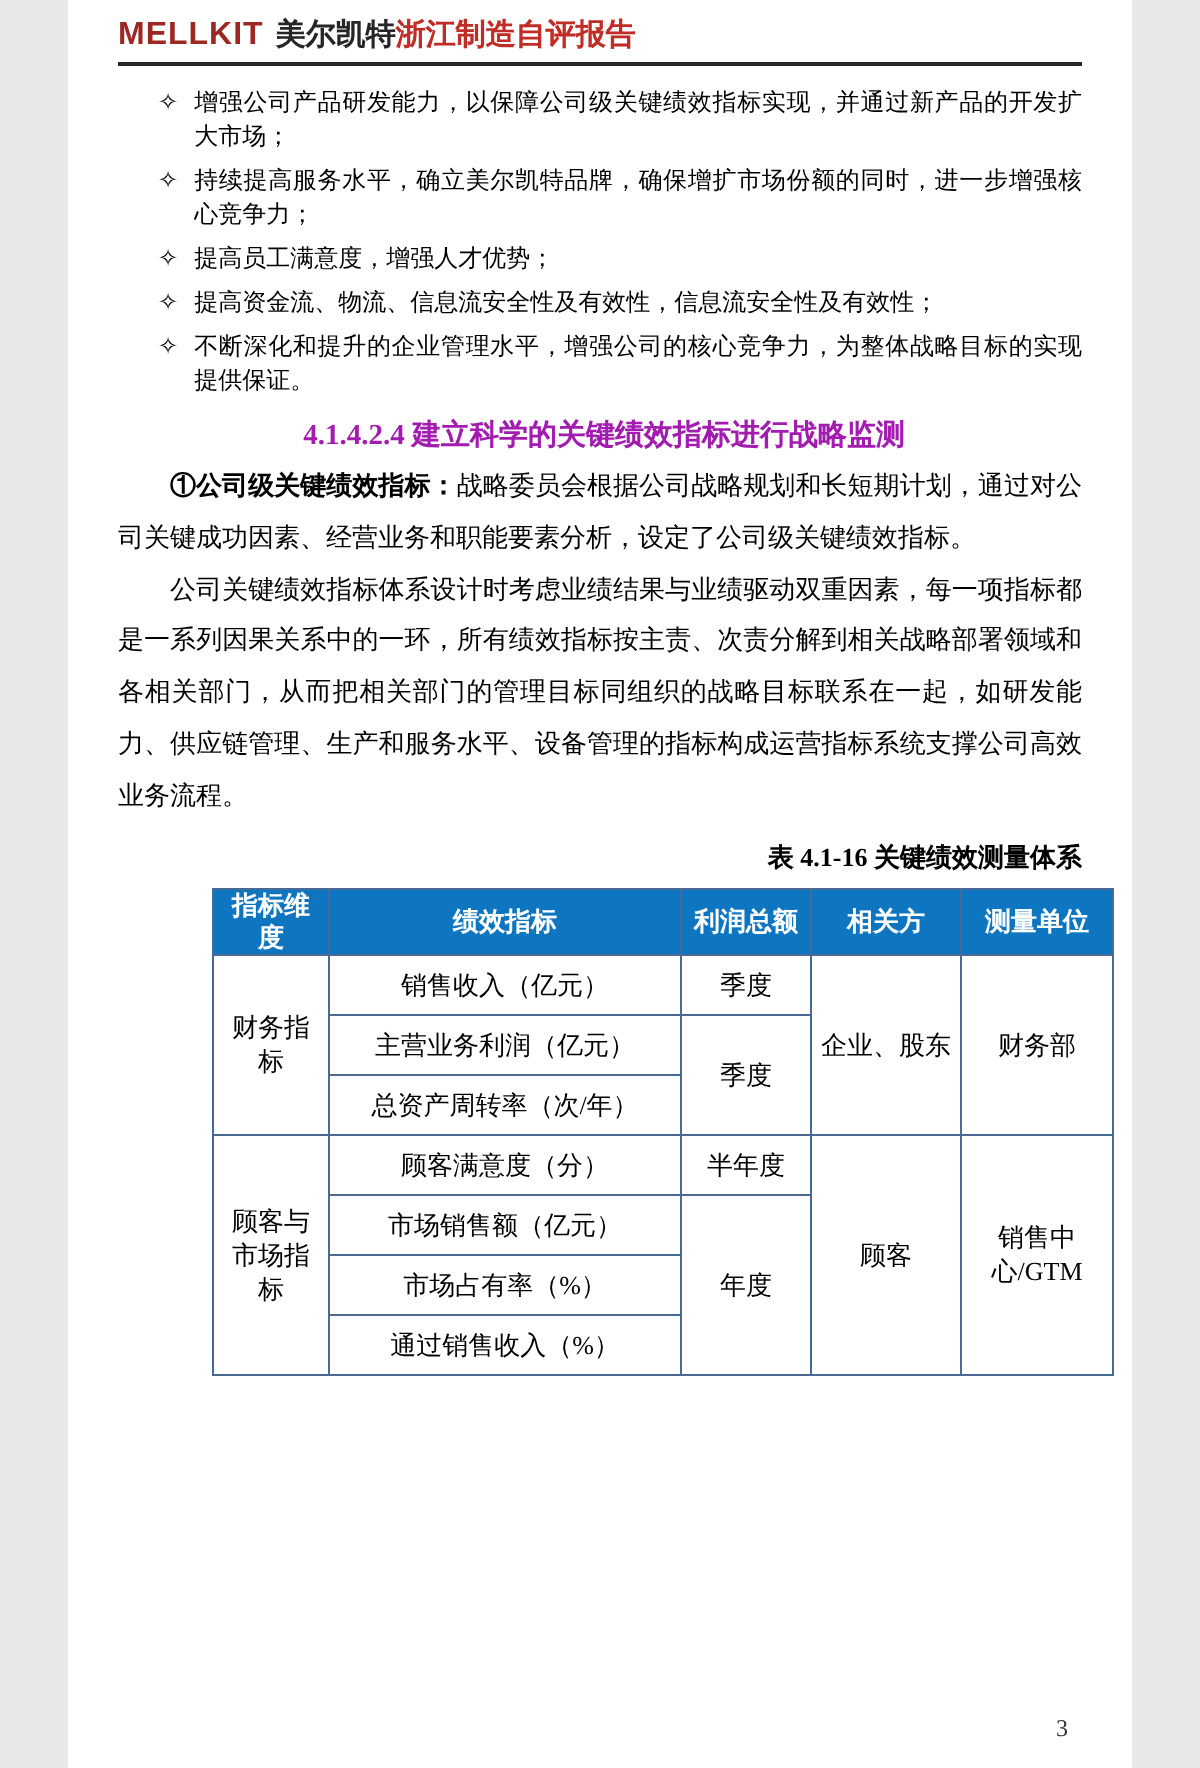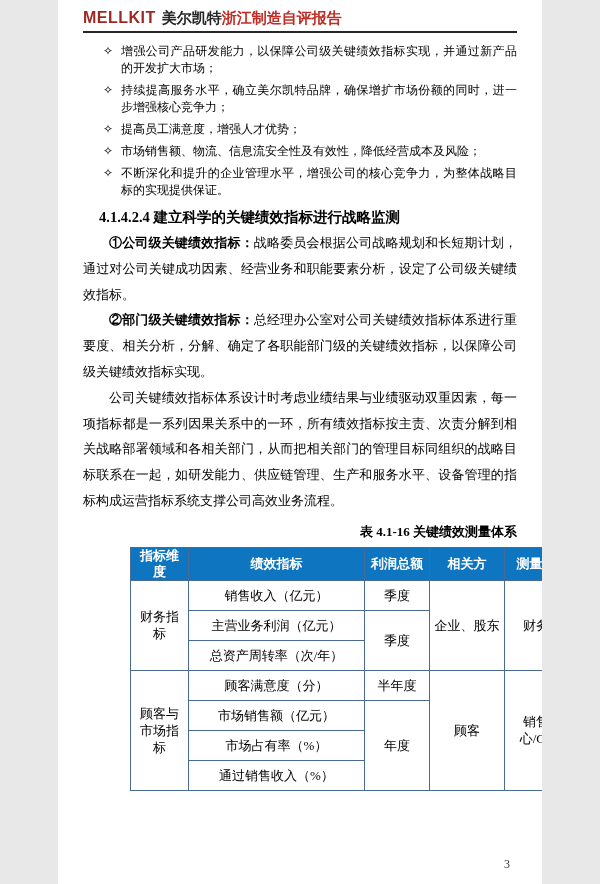--- a/index.html
+++ b/index.html
@@ -1,17 +1,17 @@
 <!DOCTYPE html>
 <html><head>
 <meta charset="utf-8">
 <style>
   html,body{margin:0;padding:0;background:#e8e8e8;}
   .page{
-    width:484px;height:884px;margin:0 auto;background:#ffffff;
+    width:532px;height:884px;margin:0 auto;background:#ffffff;
     position:relative;box-sizing:border-box;padding:8px 25px 0 25px;
     overflow:hidden;
     font-family:"Liberation Serif","DejaVu Serif",serif;color:#000;
   }
   
   .header{
     border-bottom:2px solid #262626;
     padding-bottom:3px;line-height:20px;white-space:nowrap;
   }
   .brand{
@@ -23,21 +23,21 @@
   .title-red{font-size:15px;color:var(--title-color,#bf2d26);font-weight:bold;}
   
   .bullets{margin:10px 0 0 0;padding:0;list-style:none;}
   .bullets li{
     display:flex;margin-bottom:5px;font-size:12px;line-height:17px;
   }
   .bullet-marker{flex:0 0 auto;margin-left:20px;margin-right:8px;font-size:12px;}
   .bullet-text{flex:1;text-align:justify;}
   
   .section-heading{
-    font-size:14.5px;font-weight:bold;margin:9px 0 3px 16px;color:#000000;
+    font-size:14.5px;font-weight:bold;margin:9px 0 3px 4px;color:#a21caf;text-align:center;
   }
   
   .body-para{
     margin:0;font-size:13px;line-height:25.8px;
     text-align:justify;text-indent:2em;
   }
   .body-para .lead{font-weight:bold;}
   
   .table-caption{
     text-align:right;font-weight:bold;font-size:13px;margin:9px 0 6px 0;
@@ -83,33 +83,32 @@
       <li>
         <span class="bullet-marker">✧</span>
         <span class="bullet-text">持续提高服务水平，确立美尔凯特品牌，确保增扩市场份额的同时，进一步增强核心竞争力；</span>
       </li>
       <li>
         <span class="bullet-marker">✧</span>
         <span class="bullet-text">提高员工满意度，增强人才优势；</span>
       </li>
       <li>
         <span class="bullet-marker">✧</span>
-        <span class="bullet-text">市场销售额、物流、信息流安全性及有效性，降低经营成本及风险；</span>
+        <span class="bullet-text">提高资金流、物流、信息流安全性及有效性，信息流安全性及有效性；</span>
       </li>
       <li>
         <span class="bullet-marker">✧</span>
         <span class="bullet-text">不断深化和提升的企业管理水平，增强公司的核心竞争力，为整体战略目标的实现提供保证。</span>
       </li>
     </ul>
 
   <h3 class="section-heading">4.1.4.2.4 建立科学的关键绩效指标进行战略监测</h3>
 
   <div>
       <p class="body-para"><span class="lead">①公司级关键绩效指标：</span>战略委员会根据公司战略规划和长短期计划，通过对公司关键成功因素、经营业务和职能要素分析，设定了公司级关键绩效指标。</p>
-      <p class="body-para"><span class="lead">②部门级关键绩效指标：</span>总经理办公室对公司关键绩效指标体系进行重要度、相关分析，分解、确定了各职能部门级的关键绩效指标，以保障公司级关键绩效指标实现。</p>
       <p class="body-para">公司关键绩效指标体系设计时考虑业绩结果与业绩驱动双重因素，每一项指标都是一系列因果关系中的一环，所有绩效指标按主责、次责分解到相关战略部署领域和各相关部门，从而把相关部门的管理目标同组织的战略目标联系在一起，如研发能力、供应链管理、生产和服务水平、设备管理的指标构成运营指标系统支撑公司高效业务流程。</p>
     </div>
 
   <div class="table-caption">表 4.1-16 关键绩效测量体系</div>
 
   <table class="kpi">
     <colgroup>
       <col class="c0">
         <col class="c1">
         <col class="c2">

